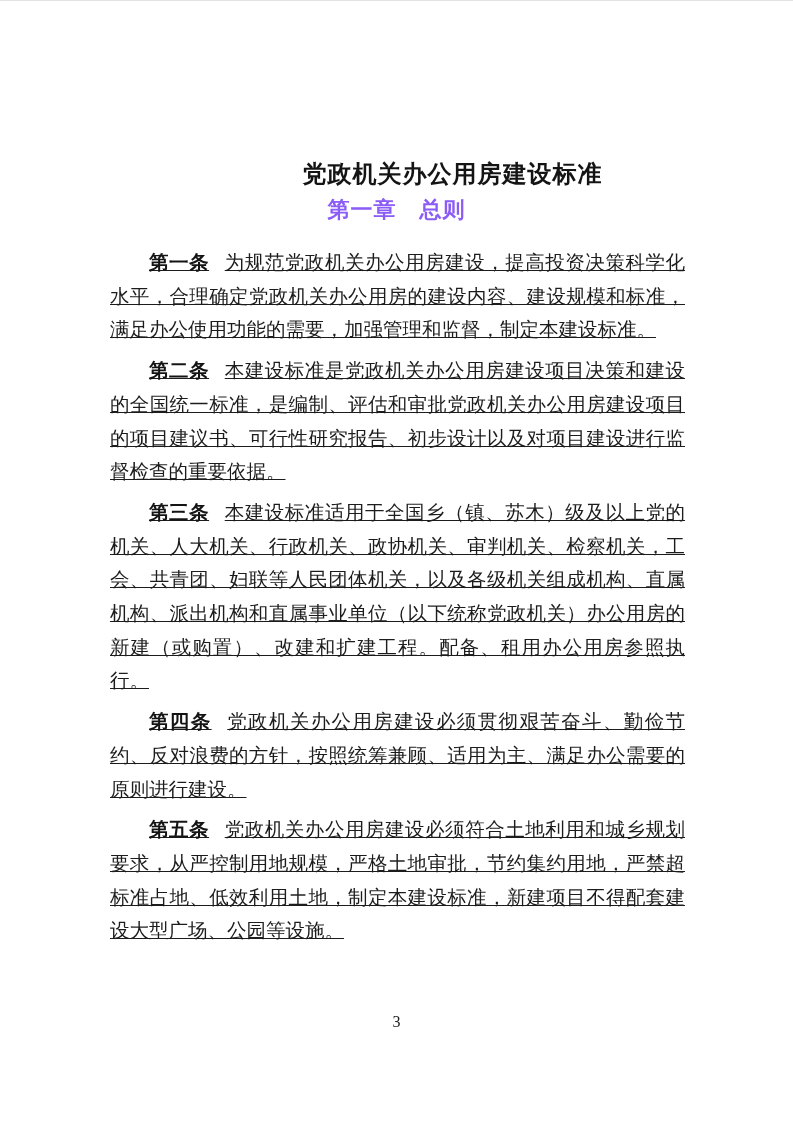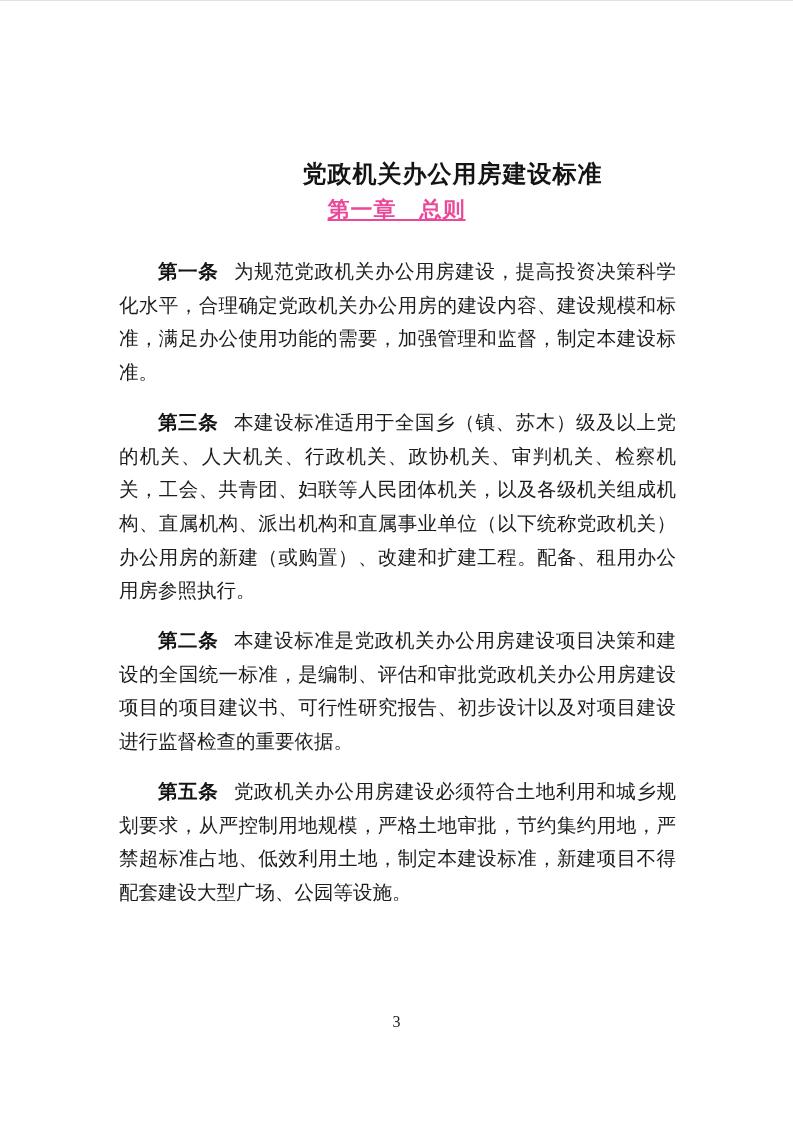--- a/index.html
+++ b/index.html
@@ -36,38 +36,38 @@
     position: absolute;
     top: 194px;
     left: 0;
     width: 100%;
     margin: 0;
     text-align: center;
     font-family: "Liberation Sans", "DejaVu Sans", sans-serif;
     font-size: 22px;
     font-weight: 700;
     letter-spacing: 1px;
-    color: #ec4899;
-    text-decoration: underline;
+    color: #8b5cf6;
   }
   .doc-body {
     position: absolute;
     top: 238px;
     left: 103px;
     width: 589px;
     font-size: 19.5px;
     line-height: 33.7px;
     text-align: justify;
     text-justify: inter-character;
     color: #1c1c1c;
   }
   .article {
-    margin: 16px;
+    margin: 7px;
     padding: 0;
     text-indent: 2em;
+    text-decoration: underline;
   }
   .article-label {
     font-family: "Liberation Sans", "DejaVu Sans", sans-serif;
     font-weight: 700;
     padding-right: 0.8em;
     color: #141414;
   }
   .page-number {
     position: absolute;
     top: 1012px;
@@ -84,24 +84,25 @@
 <div class="doc-page">
 
   <h1 class="doc-title">党政机关办公用房建设标准</h1>
 
   <h2 class="chapter-heading">第一章　总则</h2>
 
   <div class="doc-body">
 
     <p class="article"><span class="article-label">第一条</span><span>为规范党政机关办公用房建设，提高投资决策科学化水平，合理确定党政机关办公用房的建设内容、建设规模和标准，满足办公使用功能的需要，加强管理和监督，制定本建设标准。</span></p>
 
+    <p class="article"><span class="article-label">第二条</span><span>本建设标准是党政机关办公用房建设项目决策和建设的全国统一标准，是编制、评估和审批党政机关办公用房建设项目的项目建议书、可行性研究报告、初步设计以及对项目建设进行监督检查的重要依据。</span></p>
+
     <p class="article"><span class="article-label">第三条</span><span>本建设标准适用于全国乡（镇、苏木）级及以上党的机关、人大机关、行政机关、政协机关、审判机关、检察机关，工会、共青团、妇联等人民团体机关，以及各级机关组成机构、直属机构、派出机构和直属事业单位（以下统称党政机关）办公用房的新建（或购置）、改建和扩建工程。配备、租用办公用房参照执行。</span></p>
 
-    <p class="article"><span class="article-label">第二条</span><span>本建设标准是党政机关办公用房建设项目决策和建设的全国统一标准，是编制、评估和审批党政机关办公用房建设项目的项目建议书、可行性研究报告、初步设计以及对项目建设进行监督检查的重要依据。</span></p>
-
+    <p class="article"><span class="article-label">第四条</span><span>党政机关办公用房建设必须贯彻艰苦奋斗、勤俭节约、反对浪费的方针，按照统筹兼顾、适用为主、满足办公需要的原则进行建设。</span></p>
 
 
     <p class="article"><span class="article-label">第五条</span><span>党政机关办公用房建设必须符合土地利用和城乡规划要求，从严控制用地规模，严格土地审批，节约集约用地，严禁超标准占地、低效利用土地，制定本建设标准，新建项目不得配套建设大型广场、公园等设施。</span></p>
 
   </div>
 
   <div class="page-number">3</div>
 
 </div>
 

